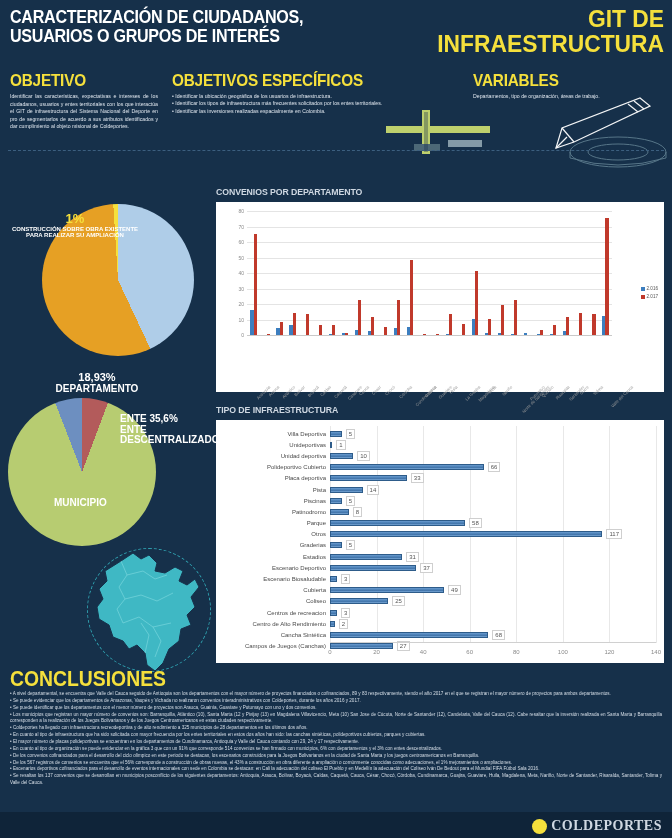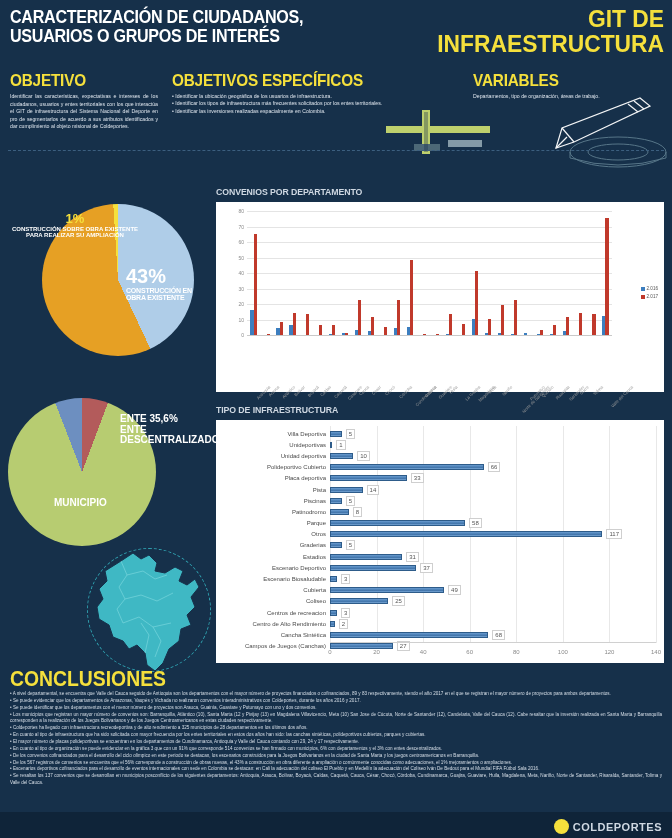--- a/index.html
+++ b/index.html
@@ -161,21 +161,21 @@
     color: #f5e03c; font-weight: bold; font-size: 22px; text-transform: uppercase;
     transform: scaleX(0.88); transform-origin: left center;
   }
   #concl-list { position: absolute; left: 10px; top: 691px; width: 652px; }
   #concl-list p { font-size: 4.6px; line-height: 6.4px; color: #d7dfe8; text-align: justify; margin-bottom: 0.5px; }
 
   
   #footer-bar { position: absolute; left: 0; bottom: 0; width: 672px; height: 26px; background: #0f2439; }
   #logo { position: absolute; right: 10px; bottom: 4px; display: flex; align-items: center; gap: 4px; }
   #logo-mark { width: 15px; height: 15px; border-radius: 50%; background: #f5e03c; position: relative; }
-  #logo-txt { color: #cfd8e2; font-size: 11px; letter-spacing: 0.5px; font-weight: bold; }
+  #logo-txt { color: #cfd8e2; font-size: 14px; letter-spacing: 0.5px; font-weight: bold; font-family: Liberation Serif, serif; }
 
   .deco { position: absolute; opacity: 0.95; }
 </style>
 </head>
 <body>
 
 <div class="page">
 
   <div class="hdr-title">CARACTERIZACIÓN DE CIUDADANOS, USUARIOS O GRUPOS DE INTERÉS</div>
   <div class="hdr-right">GIT DE INFRAESTRUCTURA</div>
@@ -219,32 +219,32 @@
     <div class="bullet-txt">• Identificar la ubicación geográfica de los usuarios de infraestructura.</div>
     <div class="bullet-txt">• Identificar los tipos de infraestructura más frecuentes solicitados por los entes territoriales.</div>
     <div class="bullet-txt">• Identificar las inversiones realizadas espacialmente en Colombia.</div>
   </div>
 
   <div class="dash-div"></div>
 
 
   <div class="pie-wrap" id="pie1-wrap">
     <div class="pie" id="pie1"></div>
-    <div class="pie-lbl" style="left:84px;top:62px;color:#ffffff;text-align:left;">
-      <span class="pct-big">43%</span>
-      <span class="pct-sm">CONSTRUCCIÓN EN OBRA EXISTENTE</span>
-    </div>
     <div class="pie-lbl" style="left:-32px;top:8px;color:#f5e03c;width:130px;text-align:center;font-size:6.5px;">
       <span style="display:block;font-size:13px;">1%</span>
       <span style="display:block;font-size:6px;color:#ffffff;">CONSTRUCCIÓN SOBRE OBRA EXISTENTE PARA REALIZAR SU AMPLIACIÓN</span>
     </div>
   </div>
 
   <div class="pie-wrap" id="pie2-wrap">
     <div class="pie" id="pie2"></div>
+    <div class="pie-lbl" style="left:34px;top:-26px;width:110px;text-align:center;color:#ffffff;font-size:10px;">
+      <span style="display:block;font-size:11px;">18,93%</span>
+      <span style="display:block;font-size:10px;">DEPARTAMENTO</span>
+    </div>
     <div class="pie-lbl" style="left:112px;top:16px;width:100px;text-align:left;color:#ffffff;font-size:10px;">
       <span style="display:block;font-size:10px;">ENTE <span>35,6%</span></span>
       <span style="display:block;font-size:10px;">ENTE DESCENTRALIZADO</span>
     </div>
     <div class="pie-lbl" style="left:46px;top:100px;color:#ffffff;font-size:10px;">MUNICIPIO</div>
   </div>
 
   <div id="map-wrap">
     <div id="map-ring"></div>
     <svg width="135" height="132" viewBox="0 0 135 132" style="position:absolute;left:0;top:0;">

